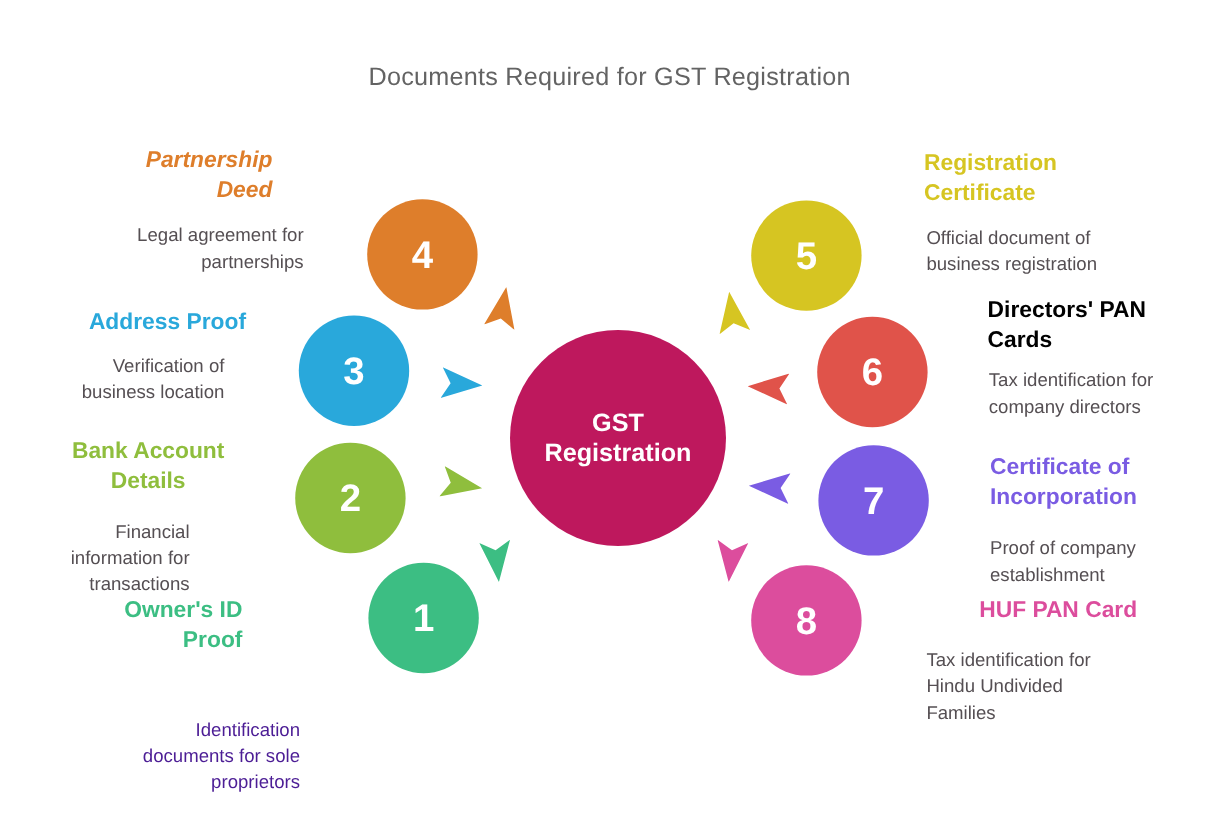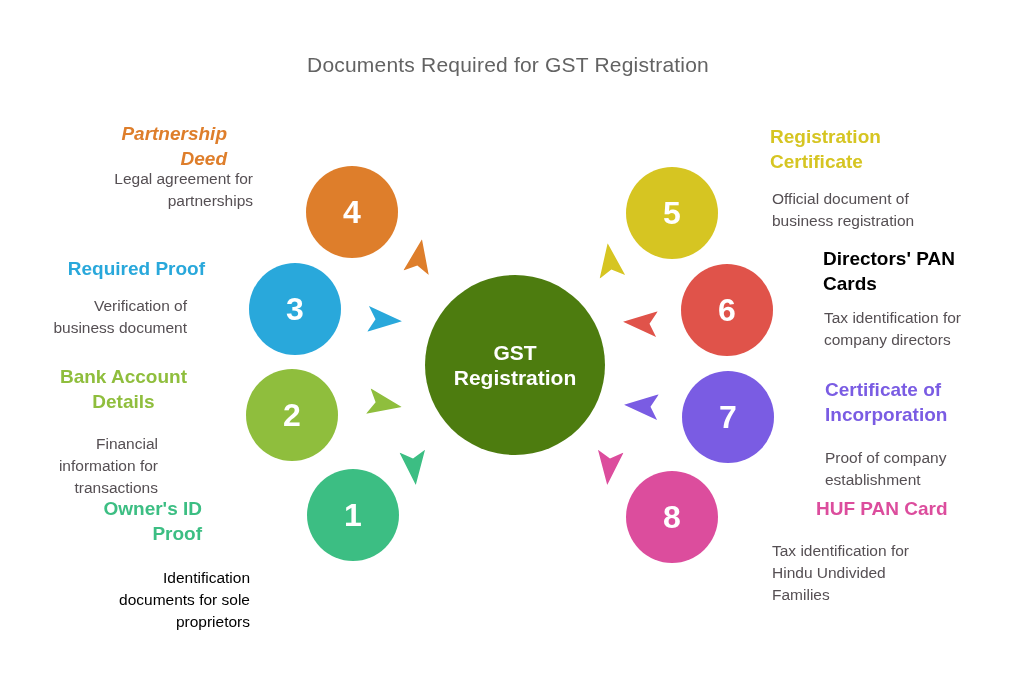--- a/index.html
+++ b/index.html
@@ -38,29 +38,29 @@
   .heading{
     position:absolute;font-size:19px;font-weight:bold;line-height:25px;white-space:pre-line;
   }
   .desc{
     position:absolute;font-size:15.5px;line-height:22px;white-space:pre-line;
   }
   .align-r{text-align:right}
   .align-l{text-align:left}
   #h1{right:822px;top:496px}#h2{right:837px;top:364px}#h3{right:819px;top:256px}#h4{right:797px;top:121px}
   #h5{left:770px;top:124px}#h6{left:823px;top:246px}#h7{left:825px;top:377px}#h8{left:816px;top:496px}
-  #d1{right:774px;top:567px}#d2{right:866px;top:433px}#d3{right:837px;top:295px}#d4{right:771px;top:168px}
+  #d1{right:774px;top:567px}#d2{right:866px;top:433px}#d3{right:837px;top:295px}#d4{right:771px;top:186px}
   #d5{left:772px;top:188px}#d6{left:824px;top:307px}#d7{left:825px;top:447px}#d8{left:772px;top:540px}
 </style>
 </head>
 <body style="background-color: rgb(255, 255, 255);">
 
 <div class="title" style="color: rgb(99, 99, 99);">Documents Required for GST Registration</div>
 
-<div class="hub" style="background-color: #4d7c0f;">
+<div class="hub" style="background-color: #be185d;">
   <span>GST
 Registration</span>
 </div>
 
 <div class="circle" id="c1" style="background-color: rgb(60, 190, 131);">
     <span class="num">1</span>
   </div>
 <div class="circle" id="c2" style="background-color: rgb(143, 190, 61);">
     <span class="num">2</span>
   </div>
@@ -87,31 +87,31 @@
 <div class="arrow" id="a2" style="background-color: rgb(143, 190, 61);"></div>
 <div class="arrow" id="a3" style="background-color: rgb(41, 168, 219);"></div>
 <div class="arrow" id="a4" style="background-color: rgb(222, 126, 43);"></div>
 <div class="arrow" id="a5" style="background-color: rgb(214, 197, 34);"></div>
 <div class="arrow" id="a6" style="background-color: rgb(224, 83, 74);"></div>
 <div class="arrow" id="a7" style="background-color: rgb(122, 92, 227);"></div>
 <div class="arrow" id="a8" style="background-color: rgb(220, 77, 157);"></div>
 
 <div class="heading align-r" id="h1" style="color: rgb(60, 190, 131);">Owner's ID
 Proof</div>
-<div class="desc align-r" id="d1" style="color: #000000;">Identification
+<div class="desc align-r" id="d1" style="color: #4c1d95; margin-top: 31px;">Identification
 documents for sole
 proprietors</div>
 <div class="heading align-r" id="h2" style="color: rgb(143, 190, 61); text-align: center;">Bank Account
 Details</div>
 <div class="desc align-r" id="d2" style="color: rgb(85, 79, 83);">Financial
 information for
 transactions</div>
-<div class="heading align-r" id="h3" style="color: rgb(41, 168, 219);">Required Proof</div>
+<div class="heading align-r" id="h3" style="color: rgb(41, 168, 219);">Address Proof</div>
 <div class="desc align-r" id="d3" style="color: rgb(85, 79, 83);">Verification of
-business document</div>
+business location</div>
 <div class="heading align-r" id="h4" style="color: rgb(222, 126, 43); font-style: italic;">Partnership
 Deed</div>
 <div class="desc align-r" id="d4" style="color: rgb(85, 79, 83);">Legal agreement for
 partnerships</div>
 
 <div class="heading align-l" id="h5" style="color: rgb(214, 197, 34);">Registration
 Certificate</div>
 <div class="desc align-l" id="d5" style="color: rgb(85, 79, 83);">Official document of
 business registration</div>
 <div class="heading align-l" id="h6" style="color: #000000;">Directors' PAN

